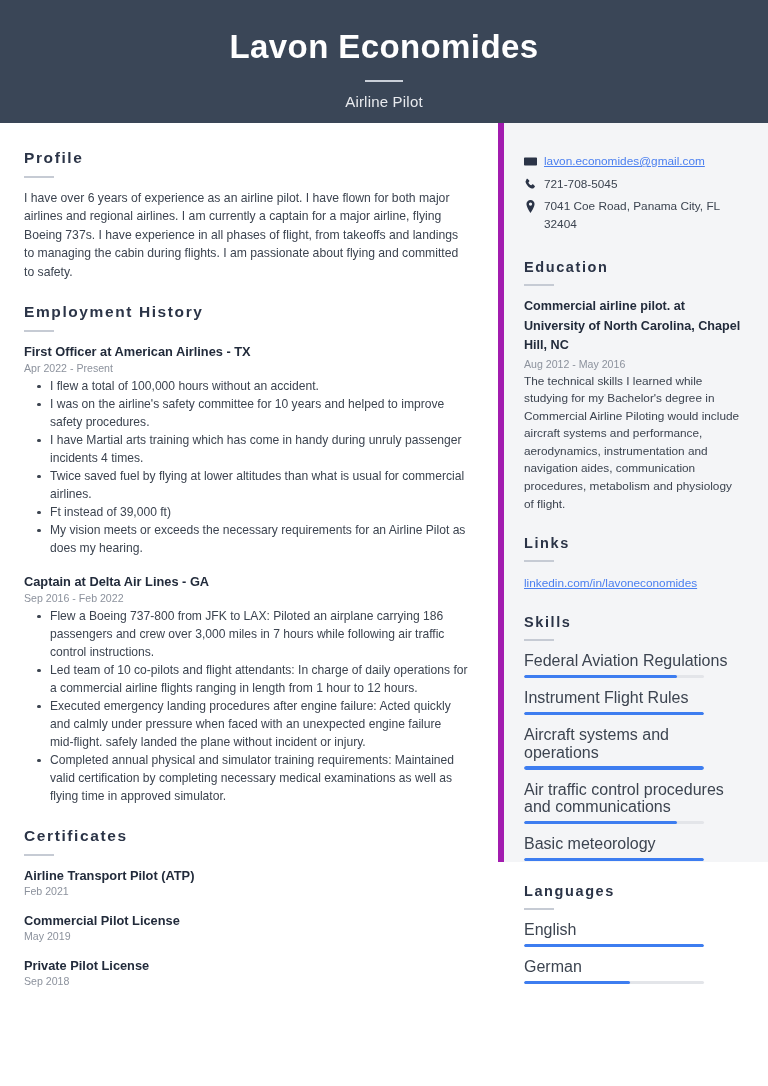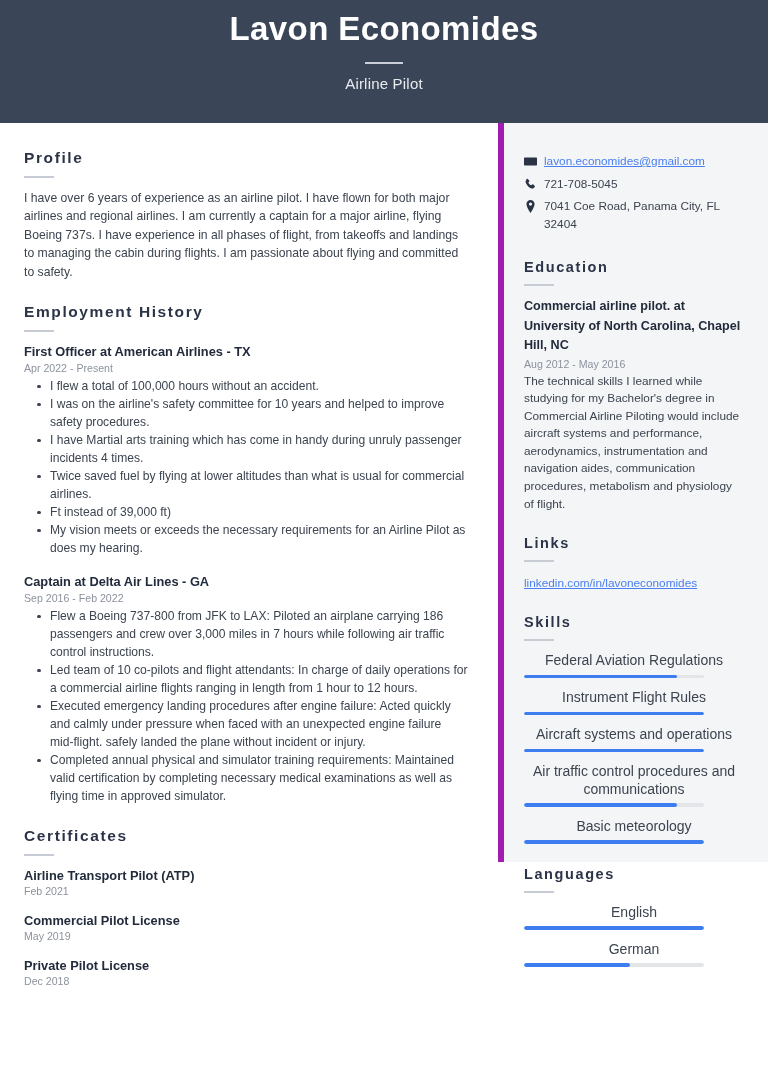--- a/index.html
+++ b/index.html
@@ -16,21 +16,21 @@
     width: 768px;
     height: 1086px;
     overflow: hidden;
     background: #ffffff;
   }
 
   
   .header {
     background: #3a4657;
     height: 123px;
-    padding-top: 8px;
+    padding-top: 26px;
     text-align: center;
   }
   .header-name {
     color: #ffffff;
     font-size: 33px;
     font-weight: bold;
     letter-spacing: 0.4px;
     line-height: 42px;
   }
   .header-rule {
@@ -181,24 +181,23 @@
   .side-link {
     color: #4a7ff0;
     font-size: 11.8px;
     text-decoration: underline;
     line-height: 18px;
   }
 
   .bar-item { margin-bottom: 11px; }
   .bar-label {
     color: #3c4450;
-    font-size: 14px;
+    font-size: 16px;
     line-height: 17.5px;
     margin-bottom: 5px;
-    text-align: center;
   }
   .bar-track {
     width: 180px;
     height: 3.5px;
     background: #e3e5e9;
     border-radius: 2px;
     overflow: hidden;
   }
   .bar-fill {
     height: 100%;
@@ -263,21 +262,21 @@
         <div class="cert">
           <div class="cert-title">Airline Transport Pilot (ATP)</div>
           <div class="cert-date">Feb 2021</div>
         </div>
         <div class="cert">
           <div class="cert-title">Commercial Pilot License</div>
           <div class="cert-date">May 2019</div>
         </div>
         <div class="cert">
           <div class="cert-title">Private Pilot License</div>
-          <div class="cert-date">Dec 2018</div>
+          <div class="cert-date">Sep 2018</div>
         </div>
       </div>
 
     </div>
 
     <div class="side-col">
 
       <div class="contact">
         <div class="contact-row">
           <span class="contact-icon">

